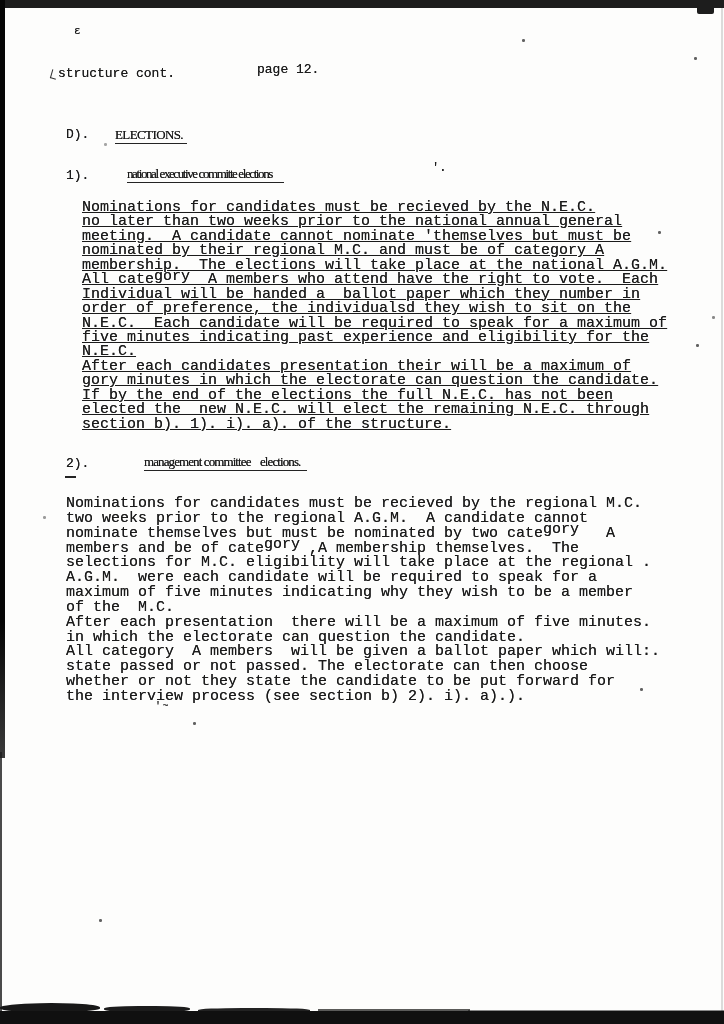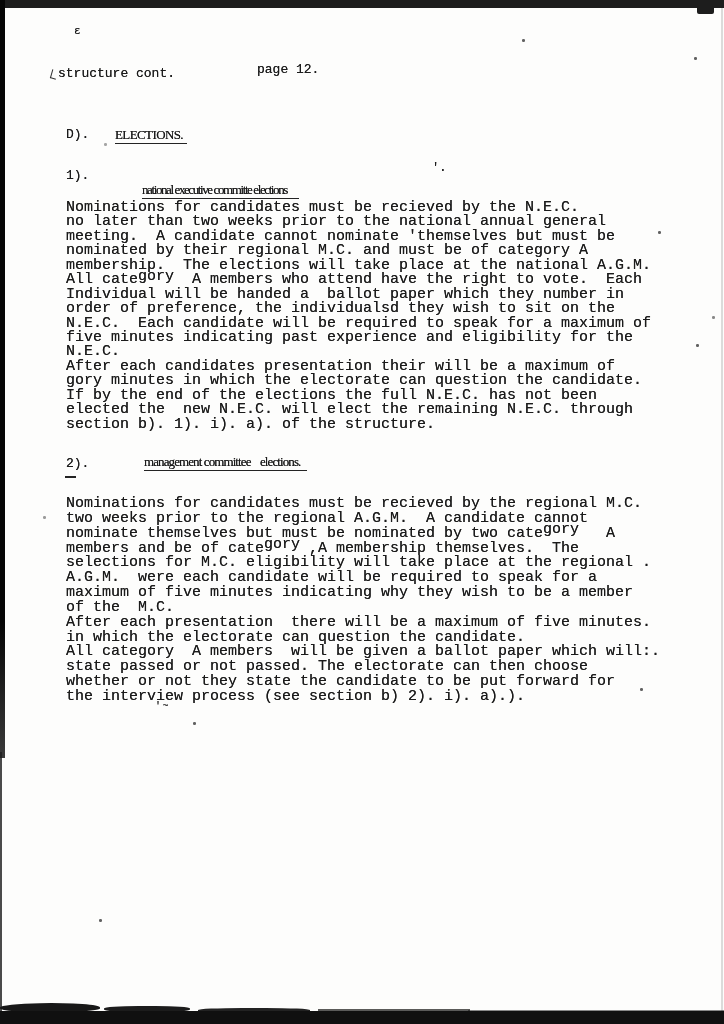--- a/index.html
+++ b/index.html
@@ -41,23 +41,23 @@
   .pen-tick{left:51px;top:70px;width:5px;height:8px;border-left:1.7px solid #2e2e2e;border-bottom:1.7px solid #2e2e2e;transform:rotate(16deg);}
   .s2-dash{left:65px;top:476px;width:11px;height:2px;background:#242424;}
   .speck{position:absolute;width:2.5px;height:2.5px;background:#3a3a3a;border-radius:50%;opacity:.8;}
   
   .top-mark{left:74px;top:26px;font-size:11px;line-height:11px;}
   .header-left{left:58px;top:66px;}
   .header-right{left:257px;top:62px;}
   .d-label{left:66px;top:127px;}
   .d-title{left:115px;top:127px;letter-spacing:-0.6px;padding-right:4px;}
   .s1-label{left:66px;top:168px;}
-  .s1-title{left:142px;top:166px;letter-spacing:-1.4px;padding-right:12px;margin-top:16px;}
+  .s1-title{left:127px;top:166px;letter-spacing:-1.4px;padding-right:12px;}
   .s1-suffix{left:432px;top:162px;font-size:12px;line-height:12px;}
-  .para1{left:66px;top:201px;}
+  .para1{left:82px;top:201px;text-decoration:underline;}
   .s2-label{left:66px;top:456px;}
   .s2-title{left:132px;top:454px;letter-spacing:-0.9px;padding-right:7px;margin-left:12px;}
   .para2{left:66px;top:489px;margin-top:8px;}
   .stray-mark{left:155px;top:702px;font-size:10px;line-height:10px;letter-spacing:1.5px;color:#444;}
 </style>
 </head>
 <body>
 
 <div class="paper">
 

